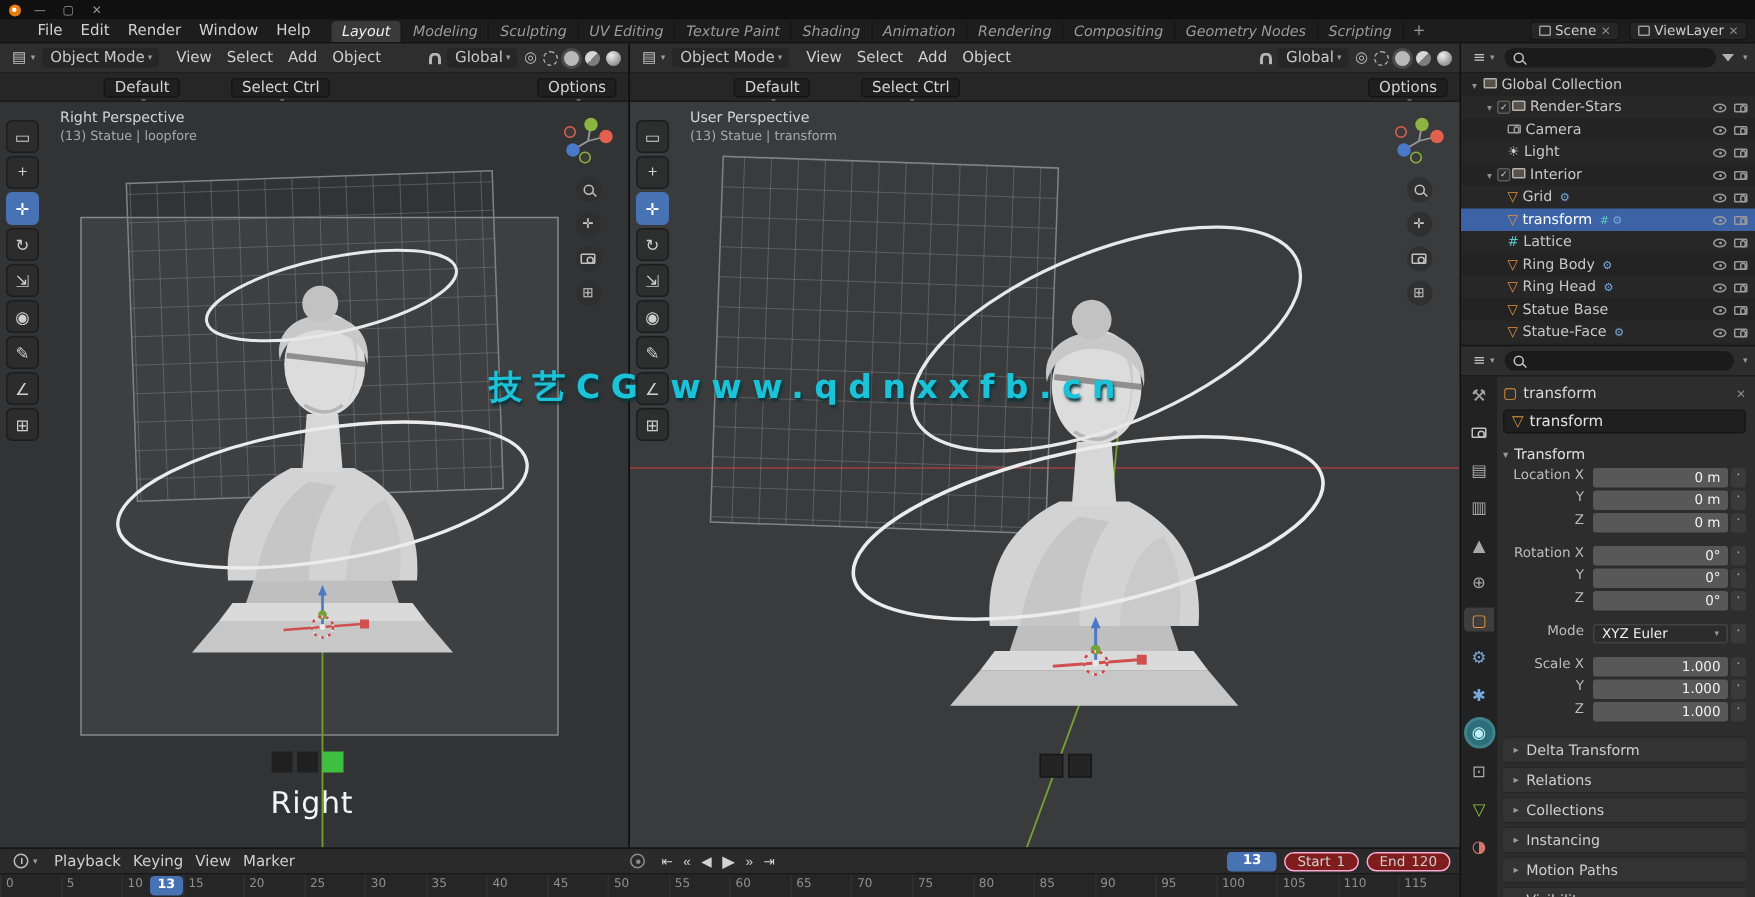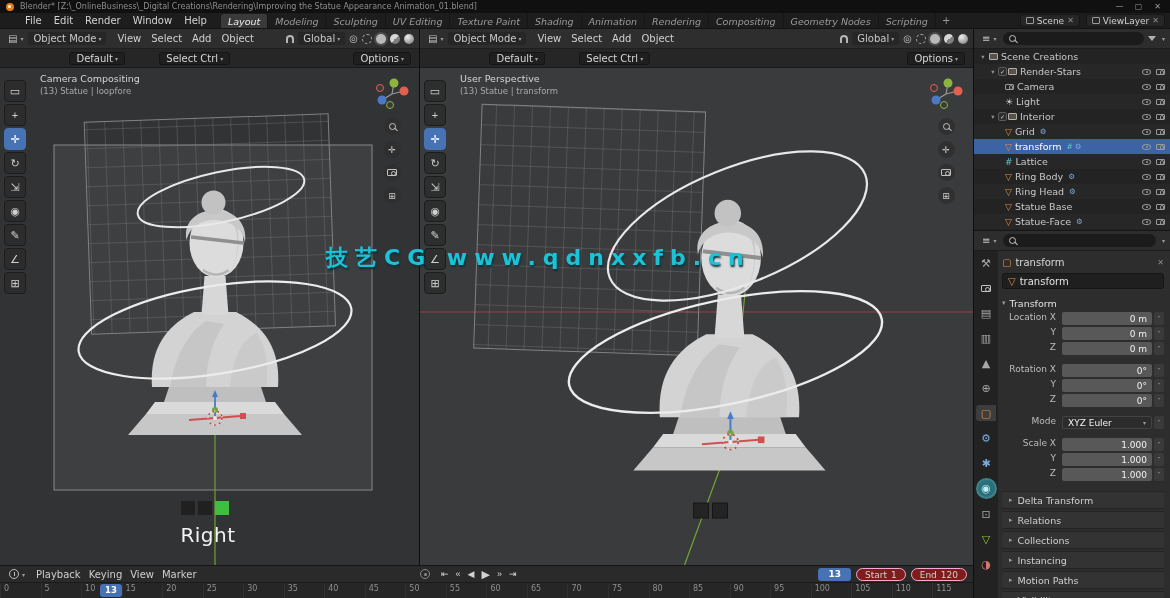--- a/index.html
+++ b/index.html
@@ -50,21 +50,21 @@
   .sph-solid{ background:#b9b9b9; box-shadow:0 0 0 2px #4b4b4b; }
   .sph-mat{ background:linear-gradient(135deg,#d6d6d6 50%,#7e7e7e 50%); }
   .sph-rend{ background:radial-gradient(circle at 35% 30%, #efefef, #6e6e6e); }
   .ico-magnet{ width:8px; height:8px; border:2px solid #b5b5b5; border-bottom:none; border-radius:6px 6px 0 0; display:inline-block;}
   .prop-circ{ color:#bdbdbd; font-size:10px; }
 
   .vp-tools{ height:19px; background:#262626; border-bottom:1px solid #191919;
              display:flex; align-items:center; padding:0 8px; gap:5px; white-space:nowrap; overflow:hidden;}
   .ts-label{ color:#9a9a9a;margin-top:28px; }
   .ts-dd{ display:flex; align-items:center; background:#1f1f1f; border:1px solid #151515;
-          border-radius:3px; padding:0 6px; height:13px; color:#d5d5d5;}
+          border-radius:3px; padding:0 6px; height:13px; color:#d5d5d5;flex-direction:column;}
   .ts-right{ margin-left:auto; display:flex; align-items:center; }
 
   .canvas{ flex:1; position:relative; overflow:hidden; }
   .vp-left .canvas{ background:#323335; }
   .vp-right .canvas{ background:#3a3b3d; }
   .scene{ position:absolute; inset:0; width:100%; height:100%; }
 
   .vp-overlay{ position:absolute; left:40px; top:5px; line-height:1.35; pointer-events:none;}
   .vp-viewname{ font-size:9.5px; color:#d5d5d5; }
   .vp-objinfo{ font-size:8.5px; color:#a8a8a8; }
@@ -176,21 +176,20 @@
 
   .sprite{ position:absolute; width:0; height:0; overflow:hidden; }
 </style>
 </head>
 <body>
 
 <div class="app">
 
   <div class="titlebar">
     <span class="b-logo"></span>
-    <span class="t-title">Blender*  [Z:\_OnlineBusiness\_Digital Creations\Rendering\Improving the Statue Appearance Animation_01.blend]</span>
     <span class="winbtn">—</span>
     <span class="winbtn">▢</span>
     <span class="winbtn">✕</span>
   </div>
 
   <div class="menubar">
     <span class="b-logo" style="width:10px;height:10px;margin-right:4px;"></span>
     <span style="display:flex;">
 
     <span class="menu-item">File</span>
@@ -288,21 +287,21 @@
               <g transform="rotate(-2 210 160)">
                 <rect x="88" y="50" width="244" height="212" fill="url(#gA)" stroke="#828282" stroke-width="1"></rect>
               </g>
               <line x1="215" y1="357" x2="215" y2="497" stroke="#71a030" stroke-width="1.2"></line>
               <use href="#bust" transform="translate(215,241) scale(1.5)"></use>
               <ellipse cx="215" cy="262" rx="138" ry="44" transform="rotate(-9 215 262)" fill="none" stroke="#ececec" stroke-width="2.2"></ellipse>
               <ellipse cx="221" cy="129" rx="85" ry="25" transform="rotate(-12 221 129)" fill="none" stroke="#e8e8e8" stroke-width="2"></ellipse>
               <use href="#gizmo3d" transform="translate(215,350)"></use>
             </svg>
             <div class="vp-overlay">
-              <div class="vp-viewname">Camera Compositing</div>
+              <div class="vp-viewname">Right Perspective</div>
               <div class="vp-objinfo">(13) Statue | loopfore</div>
             </div>
             <div class="tool-col">
 
             <button class="tool-btn">
                   <span>▭</span>
                 </button>
                 <button class="tool-btn">
                   <span>+</span>
                 </button>
@@ -555,21 +554,21 @@
             <span class="ico-search"></span>
           </span>
         <span class="ico-funnel"></span>
         <span class="caret">▾</span>
       </div>
 
       <div class="outliner">
         <div class="ol-row" style="padding-left:4px">
           <span class="disc">▾</span>
           <span class="ol-ic"><span class="ic-coll"></span></span>
-          <span class="ol-label">Scene Creations</span>
+          <span class="ol-label">Global Collection</span>
         </div>
         <div class="ol-row" style="padding-left:14px">
           <span class="disc">▾</span>
           <span class="chk">✓</span>
           <span class="ol-ic"><span class="ic-coll"></span></span>
           <span class="ol-label">Render-Stars</span>
           <span class="ol-right">
               <span class="mi-eye"></span>
               <span class="mi-cam"></span>
             </span>

